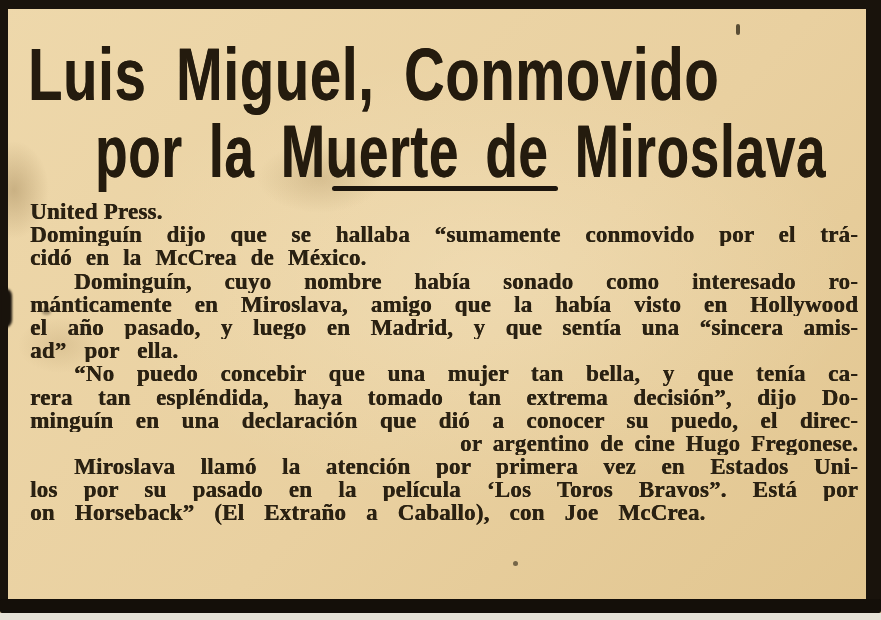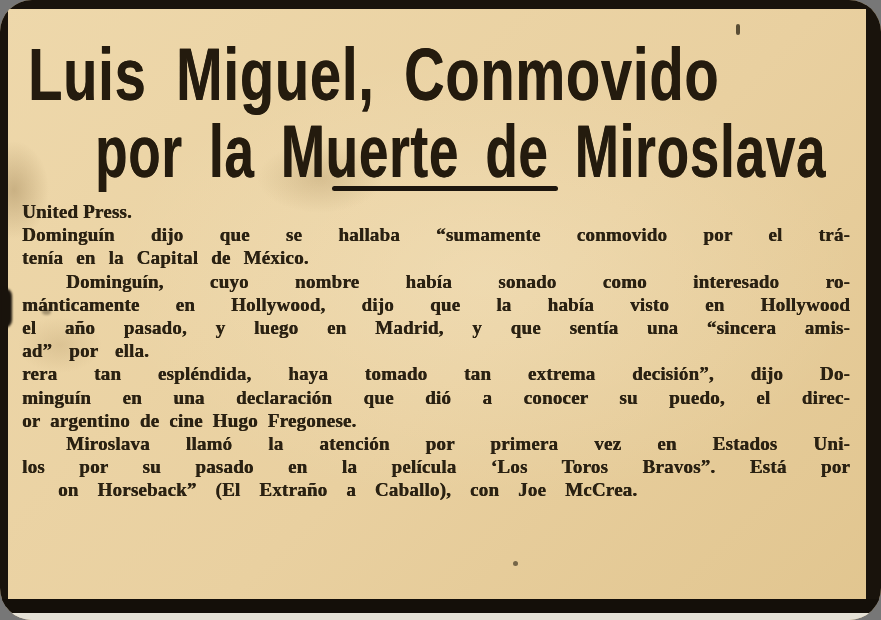--- a/index.html
+++ b/index.html
@@ -5,21 +5,20 @@
   html,body { margin:0; padding:0; background:#777; }
   .page {
     position:relative; width:881px; height:620px; overflow:hidden;
     background:
       radial-gradient(ellipse 90px 50px at 320px 178px, rgba(125,95,45,.20), transparent 70%),
       radial-gradient(ellipse 50px 70px at 14px 190px, rgba(110,80,35,.28), transparent 70%),
       radial-gradient(ellipse 60px 40px at 60px 345px, rgba(120,90,40,.14), transparent 70%),
       radial-gradient(ellipse 500px 300px at 55% 45%, rgba(255,245,220,.25), transparent 75%),
       linear-gradient(135deg, #eed8ab 0%, #e9d0a0 55%, #e1c58f 100%);
     font-family:"Liberation Serif", serif;
-    border-radius:32px;
   }
   
   .b-top    { position:absolute; left:0; top:0; width:881px; height:9px; background:#19130c; }
   .b-left   { position:absolute; left:0; top:0; width:8px; height:607px; background:#19130c; border-radius:0 0 2px 0; }
   .b-left-blob { position:absolute; left:0; top:288px; width:12px; height:40px; background:#19130c; border-radius:0 8px 8px 0; filter:blur(1px); }
   .b-right  { position:absolute; left:866px; top:0; width:15px; height:605px; background:#19130c; }
   .b-bottom { position:absolute; left:0; top:599px; width:881px; height:14px; background:#140f09; border-radius:2px; }
   .b-under  { position:absolute; left:0; top:613px; width:881px; height:7px; background:#e6e2d7; }
 
   
@@ -27,32 +26,32 @@
     position:absolute; color:#241b0e; font-family:"Liberation Sans", sans-serif;
     font-weight:bold; white-space:nowrap; transform-origin:left top;
     text-shadow:0.5px 0 0 #241b0e;
   }
   .hl1 { left:28px; top:33px;  font-size:60px; letter-spacing:1px; word-spacing:14px; transform:scale(0.93,1.22); }
   .hl2 { left:95px; top:110px; font-size:60px; letter-spacing:1px; word-spacing:12px; transform:scale(0.88,1.22); }
   .hl-rule { position:absolute; left:332px; top:186px; width:226px; height:5px; background:#1d160e; border-radius:3px; }
 
   
   .body {
-    position:absolute; left:22px; top:200px; width:828px;
-    color:#2a2112; font-weight:bold; font-size:19px; line-height:23.2px;
+    position:absolute; left:30px; top:200px; width:828px;
+    color:#2a2112; font-weight:bold; font-size:23px; line-height:23.2px;
     letter-spacing:0.2px; text-shadow:0.4px 0 0 currentColor;
   }
   .ln   { height:23.2px; overflow:hidden; }
   .j    { text-align:justify; }
   .j::after { content:""; display:inline-block; width:100%; height:0; }
   .in   { text-indent:44px; }
-  .ws5  { word-spacing:5px; }
+  .ws5  { word-spacing:5px;text-align:right; }
   .ws8  { word-spacing:8px; }
   .ws12 { word-spacing:12px; }
-  .ws14 { word-spacing:14px;margin-left:36px; }
+  .ws14 { word-spacing:14px; }
 
   
   .speck { position:absolute; background:#2a2112; }
   .s1 { left:736px; top:24px;  width:4px;  height:11px; opacity:.75; border-radius:2px; }
   .s2 { left:513px; top:561px; width:5px;  height:5px;  opacity:.6;  border-radius:50%; }
   .s3 { left:42px;  top:308px; width:9px;  height:7px;  opacity:.35; border-radius:50%; filter:blur(1px); }
 </style>
 </head>
 <body>
 
@@ -65,25 +64,26 @@
   <div class="b-bottom"></div>
   <div class="b-under"></div>
 
   <div class="hl hl1">Luis Miguel, Conmovido</div>
   <div class="hl hl2">por la Muerte de Miroslava</div>
   <div class="hl-rule"></div>
 
   <div class="body">
     <div class="ln">United Press.</div>
     <div class="ln j">Dominguín dijo que se hallaba “sumamente conmovido por el trá-</div>
-    <div class="ln ws8">tenía en la Capital de México.</div>
+    <div class="ln ws8">cidó en la McCrea de México.</div>
     <div class="ln in j">Dominguín, cuyo nombre había sonado como interesado ro-</div>
-    <div class="ln j">mánticamente en Hollywood, dijo que la había visto en Hollywood</div>
+    <div class="ln j">mánticamente en Miroslava, amigo que la había visto en Hollywood</div>
     <div class="ln j">el año pasado, y luego en Madrid, y que sentía una “sincera amis-</div>
     <div class="ln ws12">ad” por ella.</div>
+    <div class="ln in j">“No puedo concebir que una mujer tan bella, y que tenía ca-</div>
     <div class="ln j">rera tan espléndida, haya tomado tan extrema decisión”, dijo Do-</div>
     <div class="ln j">minguín en una declaración que dió a conocer su puedo, el direc-</div>
     <div class="ln ws5">or argentino de cine Hugo Fregonese.</div>
     <div class="ln in j">Miroslava llamó la atención por primera vez en Estados Uni-</div>
     <div class="ln j">los por su pasado en la película ‘Los Toros Bravos”. Está por</div>
     <div class="ln ws14">on Horseback” (El Extraño a Caballo), con Joe McCrea.</div>
   </div>
 
   <div class="speck s1"></div>
   <div class="speck s2"></div>

